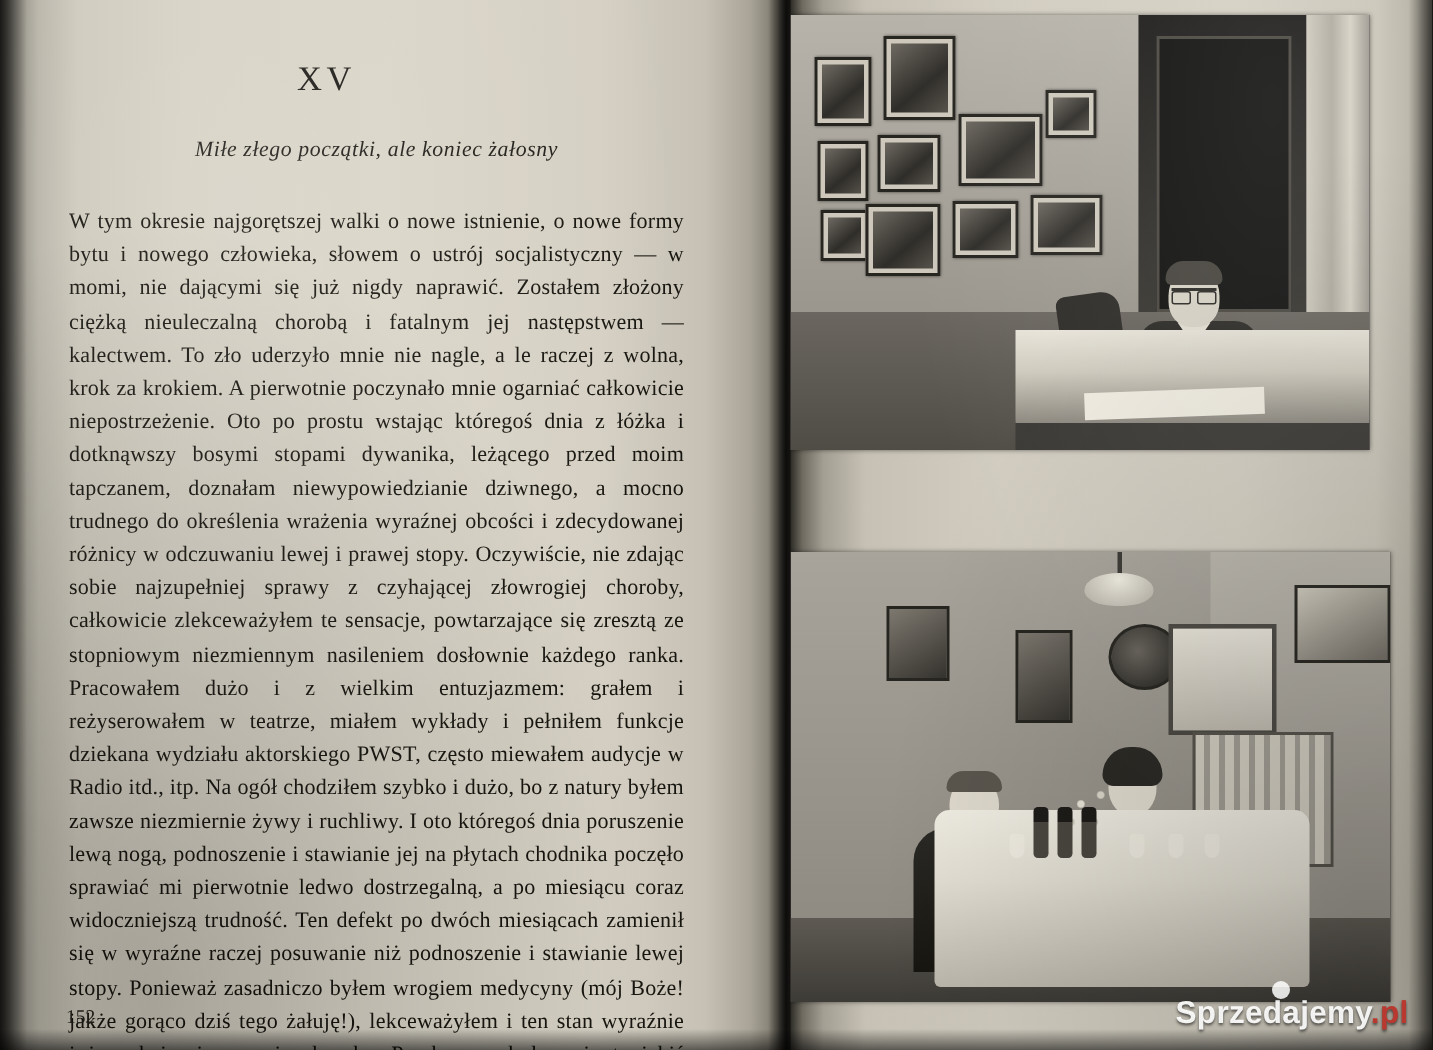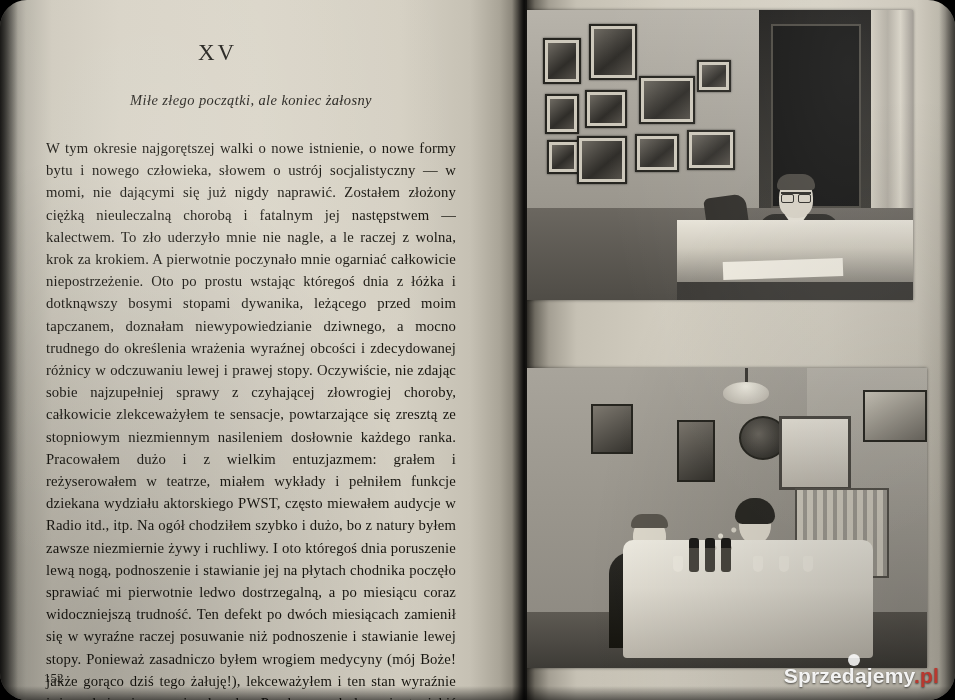--- a/index.html
+++ b/index.html
@@ -13,21 +13,20 @@
     overflow: hidden;
     font-family: "Liberation Serif", serif;
   }
 
   #page {
     position: relative;
     width: 955px;
     height: 700px;
     background: #1b1b19;
     overflow: hidden;
-    border-radius: 27px;
   }
 
   
   .left-page {
     position: absolute;
     left: 0;
     top: 0;
     width: 527px;
     height: 700px;
     background:

